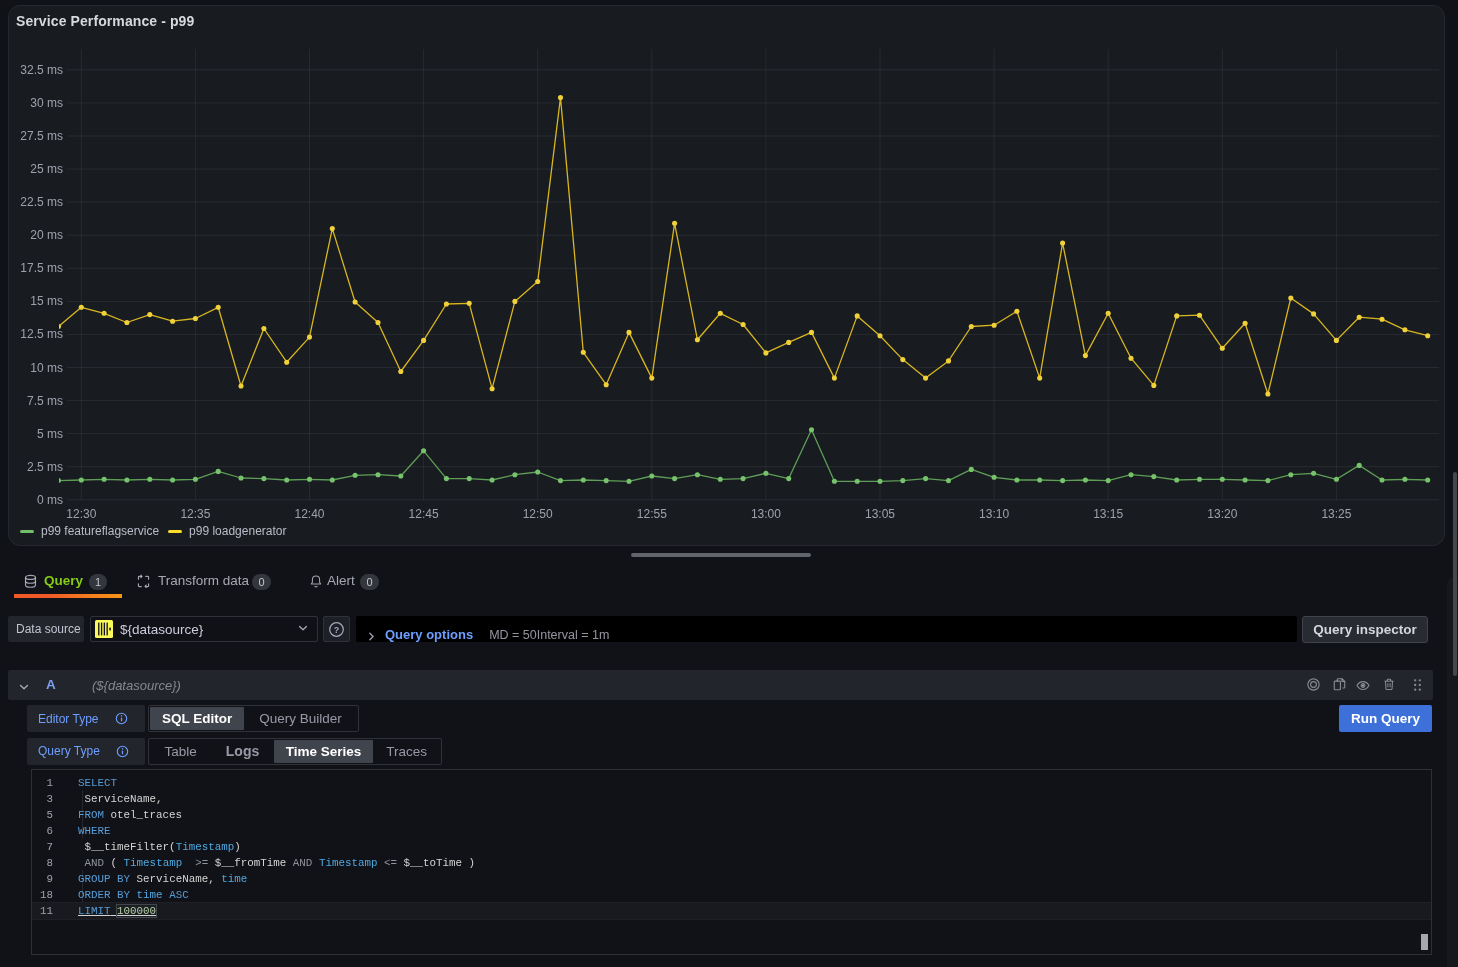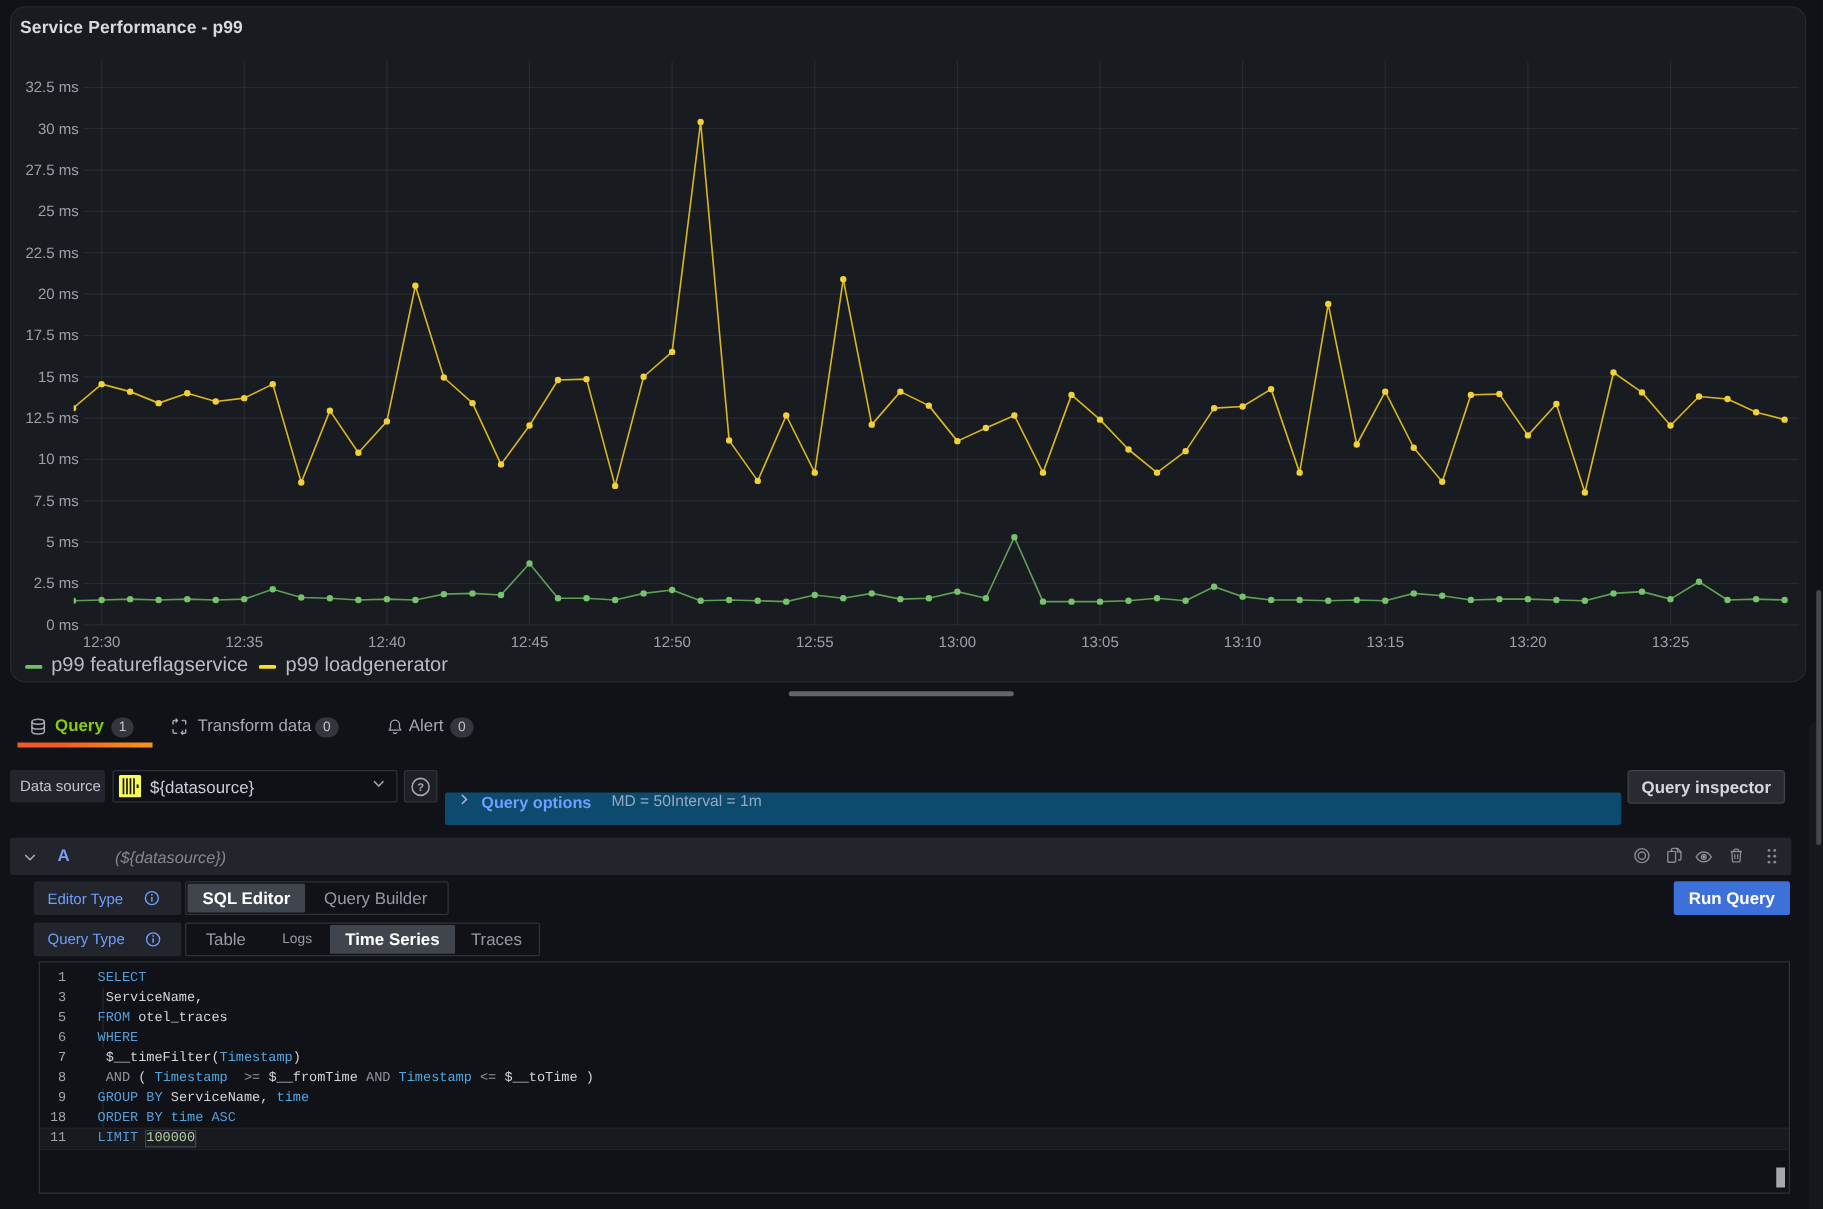--- a/index.html
+++ b/index.html
@@ -198,21 +198,21 @@
         <circle cx="1258.9" cy="388.0" r="2.55" fill="#f0d139"></circle>
         <circle cx="1281.8" cy="292.0" r="2.55" fill="#f0d139"></circle>
         <circle cx="1304.6" cy="307.9" r="2.55" fill="#f0d139"></circle>
         <circle cx="1327.4" cy="334.4" r="2.55" fill="#f0d139"></circle>
         <circle cx="1350.2" cy="311.2" r="2.55" fill="#f0d139"></circle>
         <circle cx="1373.0" cy="313.2" r="2.55" fill="#f0d139"></circle>
         <circle cx="1395.9" cy="323.8" r="2.55" fill="#f0d139"></circle>
         <circle cx="1418.7" cy="329.7" r="2.55" fill="#f0d139"></circle>
       </g>
     </svg>
-  <div class="abs" style="left:11px;top:518px;display:flex;align-items:center;font-size:16px;color:rgba(204,204,220,0.9)">
+  <div class="abs" style="left:11px;top:518px;display:flex;align-items:center;font-size:12px;color:rgba(204,204,220,0.9)">
     <span style="width:14px;height:3px;border-radius:2px;background:#73bf69;margin-right:7px"></span>
     <span>p99 featureflagservice</span>
     <span style="width:14px;height:3px;border-radius:2px;background:#fade2a;margin:0 7px 0 9px"></span>
     <span>p99 loadgenerator</span>
   </div>
 </div>
 
 <div class="abs" style="left:631px;top:552.5px;width:180px;height:4.5px;border-radius:3px;background:#62646c"></div>
 <div class="abs" style="left:1447px;top:578px;width:11px;height:389px;background:#17181d;border-top-left-radius:6px"></div>
 <div class="abs" style="left:1452.5px;top:472px;width:4px;height:204px;border-radius:2px;background:#45474d"></div>
@@ -259,21 +259,21 @@
         <path d="M2.6 4.4 6 7.8l3.4-3.4"></path>
       </svg></span>
 </div>
 <div class="abs" style="left:323px;top:616px;width:27px;height:26px;background:#1d2026;border:1px solid #2f3239;border-radius:2px;display:flex;align-items:center;justify-content:center">
     <svg width="17" height="17" viewBox="0 0 18 18" fill="none">
       <circle cx="9" cy="9" r="7.2" stroke="rgba(204,204,220,0.78)" stroke-width="1.3"></circle>
       <text x="9" y="12.6" text-anchor="middle" font-family="Liberation Sans, sans-serif" font-size="9.5" font-weight="bold" fill="rgba(204,204,220,0.78)">?</text>
     </svg>
   </div>
 
-<div class="abs" style="left:356px;top:634px;width:941px;height:26px;background:#0c4a6e;border-radius:2px;display:flex;align-items:flex-start">
+<div class="abs" style="left:356px;top:616px;width:941px;height:26px;background:#000000;border-radius:2px;display:flex;align-items:flex-end">
   <span style="margin-left:10px;display:flex">
       <svg width="11" height="11" viewBox="0 0 12 12" fill="none" stroke="rgba(204,204,220,0.78)" stroke-width="1.5" stroke-linecap="round" stroke-linejoin="round">
         <path d="M4.2 2.4 7.8 6l-3.6 3.6"></path>
       </svg>
     </span>
   <span style="margin-left:8px;font-size:13px;font-weight:600;color:#6e9fff">Query options</span>
   <span style="margin-left:16px;font-size:12.5px;color:rgba(204,204,220,0.72)">MD = 50</span>
   <span style="margin-left:0;font-size:12.5px;color:rgba(204,204,220,0.72)">Interval = 1m</span>
 </div>
 <div class="abs" style="left:1302px;top:615.5px;width:126px;height:27px;background:#282b31;border:1px solid #40434a;border-radius:3px;display:flex;align-items:center;justify-content:center;font-size:13.5px;font-weight:600;color:#d5d6dd">Query inspector</div>
@@ -329,33 +329,33 @@
 
 <div class="chip abs" style="left:27px;top:737.5px;width:118px;height:27px;padding-left:11px;color:#6e9fff">Query Type<span style="margin-left:16px;display:flex">
       <svg width="13" height="13" viewBox="0 0 14 14" fill="none">
         <circle cx="7" cy="7" r="5.6" stroke="#6e9fff" stroke-width="1.2"></circle>
         <rect x="6.35" y="6" width="1.3" height="4" fill="#6e9fff"></rect>
         <rect x="6.35" y="3.4" width="1.3" height="1.4" fill="#6e9fff"></rect>
       </svg>
     </span></div>
 <div class="abs" style="left:148px;top:737.5px;height:27px;border:1px solid #2f3239;border-radius:2px;background:#111217;display:flex;padding:1px">
   <div style="padding:0 14.5px;display:flex;align-items:center;font-size:13.5px;font-weight:500;color:rgba(204,204,220,0.72)">Table</div>
-  <div style="padding:0 14.5px;display:flex;align-items:center;font-size:11px;font-weight:400;color:rgba(204,204,220,0.72)">Logs</div>
+  <div style="padding:0 14.5px;display:flex;align-items:center;font-size:14px;font-weight:700;color:rgba(204,204,220,0.72)">Logs</div>
   <div style="padding:0 12px;display:flex;align-items:center;font-size:13.5px;font-weight:600;color:#fff;background:#40444d;border-radius:1px">Time Series</div>
   <div style="padding:0 13px;display:flex;align-items:center;font-size:13.5px;font-weight:500;color:rgba(204,204,220,0.72)">Traces</div>
 </div>
 
 <div class="abs" style="left:31px;top:769px;width:1401px;height:186px;background:#111217;border:1px solid #2c3035;font-family:'Liberation Mono',monospace;font-size:10.85px;color:#d4d4d4;overflow:hidden">
   <div style="position:relative;padding-top:4.5px">
     <div class="ig" style="top:20px;height:48px"></div>
       <div class="ig" style="top:100px;height:32px"></div>
     <div class="cl" style=""><span class="ln">1</span><span class="ct"><span style="color:#569cd6">SELECT</span></span></div>
       <div class="cl" style=""><span class="ln">3</span><span class="ct"> <span style="color:#d4d4d4">ServiceName,</span></span></div>
       <div class="cl" style=""><span class="ln">5</span><span class="ct"><span style="color:#569cd6">FROM</span> <span style="color:#d4d4d4">otel_traces</span></span></div>
       <div class="cl" style=""><span class="ln">6</span><span class="ct"><span style="color:#569cd6">WHERE</span></span></div>
       <div class="cl" style=""><span class="ln">7</span><span class="ct"> <span style="color:#d4d4d4">$__timeFilter(</span><span style="color:#4fa8e0">Timestamp</span><span style="color:#d4d4d4">)</span></span></div>
       <div class="cl" style=""><span class="ln">8</span><span class="ct"> <span style="color:#8f939c">AND</span> <span style="color:#d4d4d4">(</span> <span style="color:#4fa8e0">Timestamp</span>  <span style="color:#8f939c">&gt;=</span> <span style="color:#d4d4d4">$__fromTime</span> <span style="color:#8f939c">AND</span> <span style="color:#4fa8e0">Timestamp</span> <span style="color:#8f939c">&lt;=</span> <span style="color:#d4d4d4">$__toTime</span> <span style="color:#d4d4d4">)</span></span></div>
       <div class="cl" style=""><span class="ln">9</span><span class="ct"><span style="color:#569cd6">GROUP</span> <span style="color:#569cd6">BY</span> <span style="color:#d4d4d4">ServiceName,</span> <span style="color:#4fa8e0">time</span></span></div>
       <div class="cl" style=""><span class="ln">18</span><span class="ct"><span style="color:#569cd6">ORDER</span> <span style="color:#569cd6">BY</span> <span style="color:#4fa8e0">time</span> <span style="color:#569cd6">ASC</span></span></div>
-      <div class="cl" style="background:rgba(200,200,220,0.045);box-shadow:0 -1px 0 rgba(200,200,220,0.08), 0 1px 0 rgba(200,200,220,0.08);"><span class="ln">11</span><span class="ct"><span style="color:#569cd6">LIMIT</span> <span style="color:#b5cea8;background:#1d2023;box-shadow:0 0 0 1px #41454d">100000</span></span></div>
+      <div class="cl" style="background:rgba(200,200,220,0.045);box-shadow:0 -1px 0 rgba(200,200,220,0.08), 0 1px 0 rgba(200,200,220,0.08);text-decoration:underline;"><span class="ln">11</span><span class="ct"><span style="color:#569cd6">LIMIT</span> <span style="color:#b5cea8;background:#1d2023;box-shadow:0 0 0 1px #41454d">100000</span></span></div>
   </div>
   <div class="abs" style="left:1389px;top:164px;width:7px;height:16px;background:#a7a8ac"></div>
 </div>
 
 </body></html>

